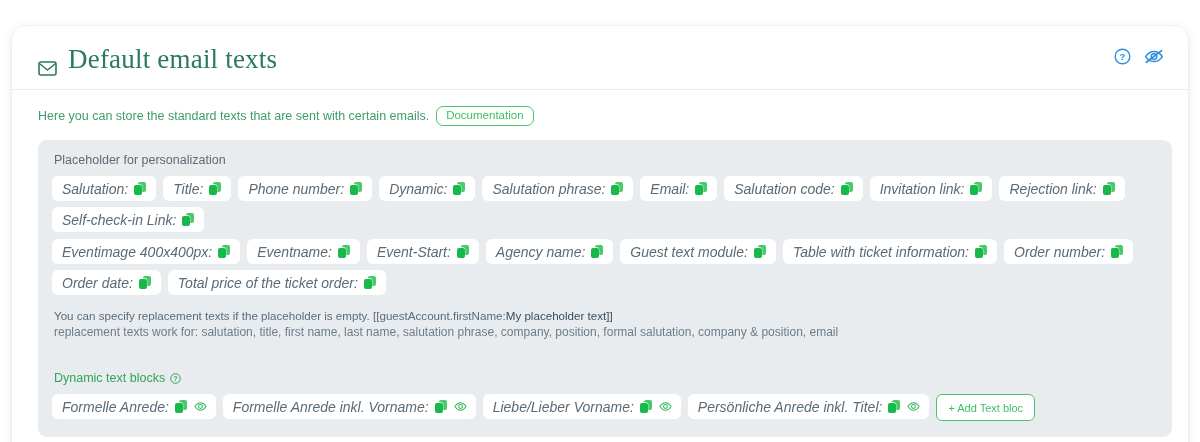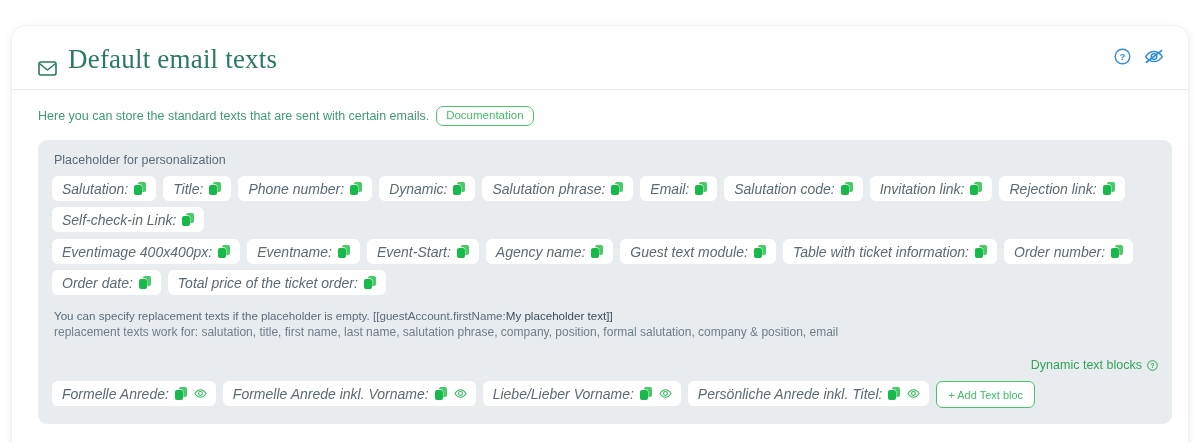--- a/index.html
+++ b/index.html
@@ -175,22 +175,21 @@
     color: #5b6b78;
   }
   .notice b { color: #3c4c59; font-weight: normal; }
   .notice-sub {
     margin-top: 3px;
     font-size: 12px;
     color: #6f7d88;
   }
 
   .panel-sub-title {
-    margin: 19px 0 9px 2px;
-    justify-content: flex-end;
+    margin: 32px 0 9px 2px;
   }
 
   .add-block-btn {
     display: inline-flex;
     align-items: center;
     gap: 4px;
     border: 1px solid #4cc46b;
     background: #ffffff;
     color: #3fbf63;
     border-radius: 6px;

